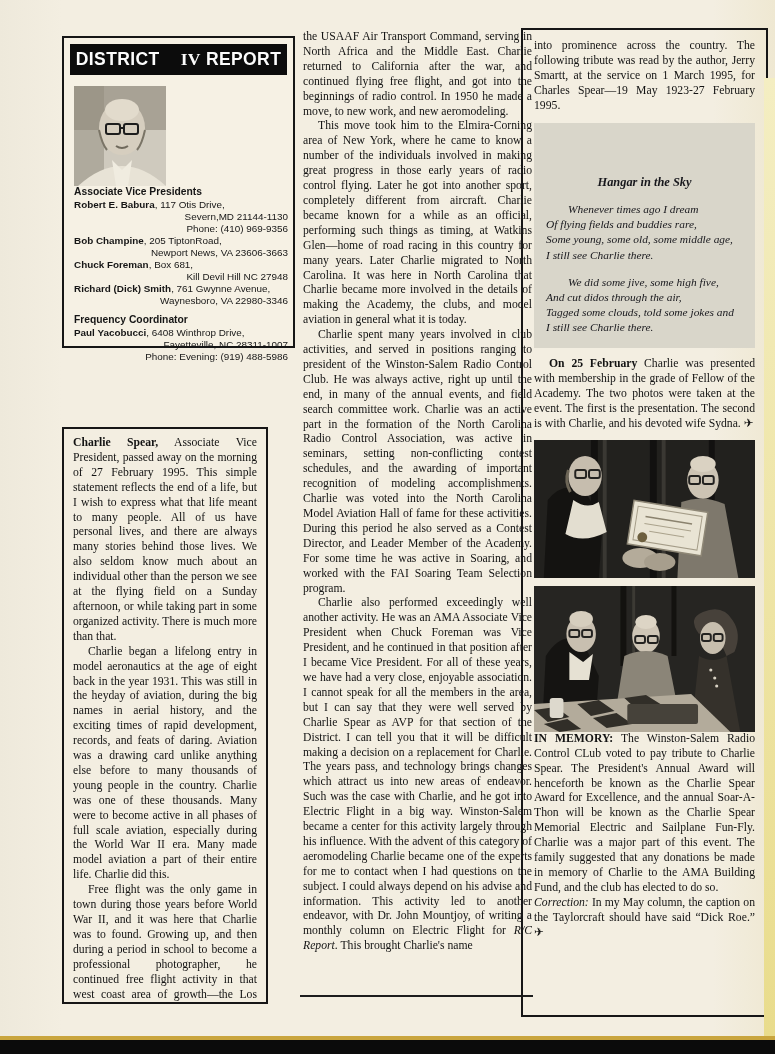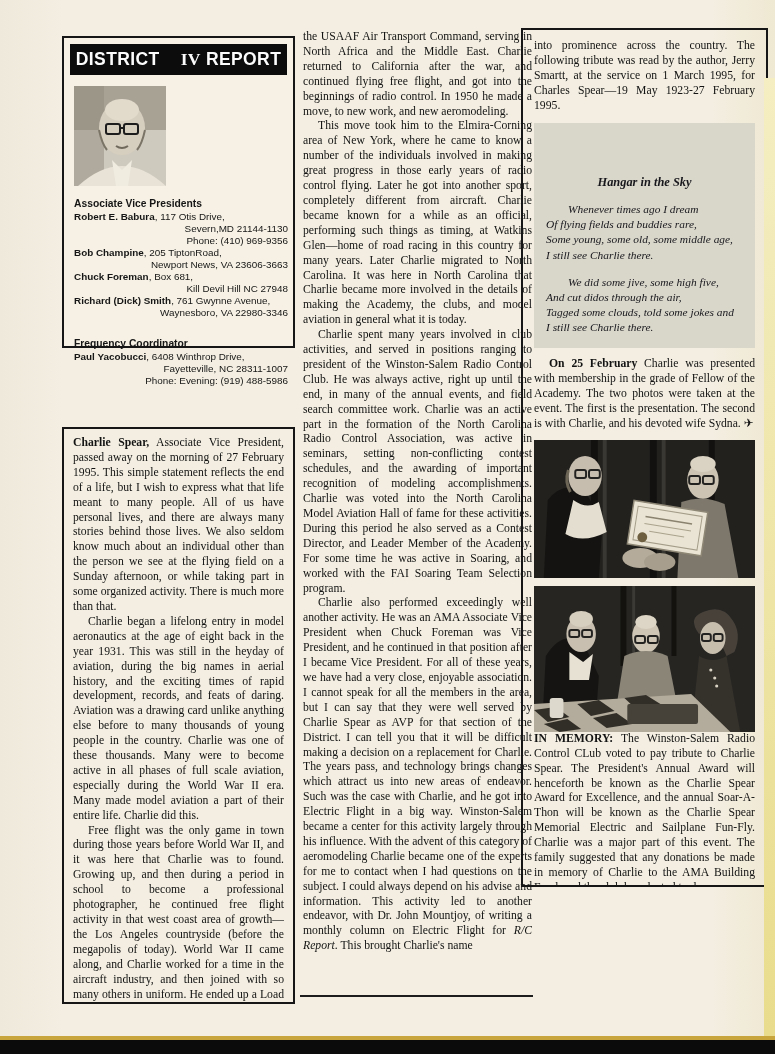--- a/index.html
+++ b/index.html
@@ -21,42 +21,42 @@
   .masthead-bar { margin: 6px 6px 0 6px; height: 31px; background: #0c0c0c; color: #fcfcfc;
                   display: flex; align-items: center; justify-content: center;
                   font-weight: bold; font-size: 17.5px; letter-spacing: .4px; }
   .masthead-bar .roman { font-family: Liberation Serif, serif; padding: 0 5px; margin-left: 16px; }
   .portrait { position: absolute; left: 10px; top: 48px; width: 92px; height: 100px; display: block; }
   .officer-info { position: absolute; left: 112px; top: 48px; right: 7px; }
   .region { font-size: 8.8px; line-height: 1.28; color: #1c1c1c; }
   .officer-name { font-size: 16.5px; font-weight: bold; margin-top: 7px; color: #111; }
   .officer-title { font-size: 12.8px; font-weight: bold; margin-top: 2px; color: #111; }
   .officer-address { font-size: 10.4px; margin-top: 6px; line-height: 1.3; white-space: pre-line; color: #151515; }
-  .contacts { position: absolute; left: 10px; top: 160px; right: 5px;
+  .contacts { position: absolute; left: 10px; top: 148px; right: 5px;
               font-size: 9.9px; line-height: 1.22; color: #161616; }
   .c-heading { font-weight: bold; font-size: 10.3px; }
   .contact .cname { font-weight: bold; }
   .contact .cline { padding-left: 13px; text-align: right; }
-  .freq-block { margin-top: 19px; }
+  .freq-block { margin-top: 7px; }
 
   
   .serif { font-family: "Liberation Serif", serif; font-size: 11.7px; line-height: 1.275;
            text-align: justify; color: #131313; }
   .serif p { margin: 0; }
   .serif p.ind { text-indent: 15px; }
   .lead-bold { font-weight: bold; }
   .lead-italic { font-style: italic; }
   .em { font-style: italic; }
 
-  #box2 { left: 62px; top: 427px; width: 233px; height: 577px; padding: 7px 9px; overflow: hidden; }
+  #box2 { left: 62px; top: 427px; width: 206px; height: 577px; padding: 7px 9px; overflow: hidden; }
   #col2 { position: absolute; left: 303px; top: 30px; width: 229px; height: 960px; overflow: hidden; }
   .mid-rule { position: absolute; left: 300px; top: 995px; width: 233px; height: 2px; background: #1d1d1d; }
 
   
-  #box3 { left: 521px; top: 28px; width: 247px; height: 859px; padding: 9px 11px; overflow: hidden; }
+  #box3 { left: 521px; top: 28px; width: 247px; height: 989px; padding: 9px 11px; overflow: hidden; }
   .poem-box { background: #d9d6ca; margin: 9px 0 9px; padding: 11px 12px 13px;
               font-family: "Liberation Serif", serif; font-style: italic; font-size: 11.4px;
               line-height: 1.33; color: #17171c; }
   .poem-title { text-align: center; font-weight: bold; font-size: 12.4px; margin-bottom: 2px; margin-top: 40px; }
   .stanza { white-space: pre-line; text-indent: 22px; margin-top: 12px; }
   .photo { display: block; width: 100%; margin: 8px 0 0; }
   .mt8 { margin-top: 8px; }
   .mt10 { margin-top: 10px; }
 
   

